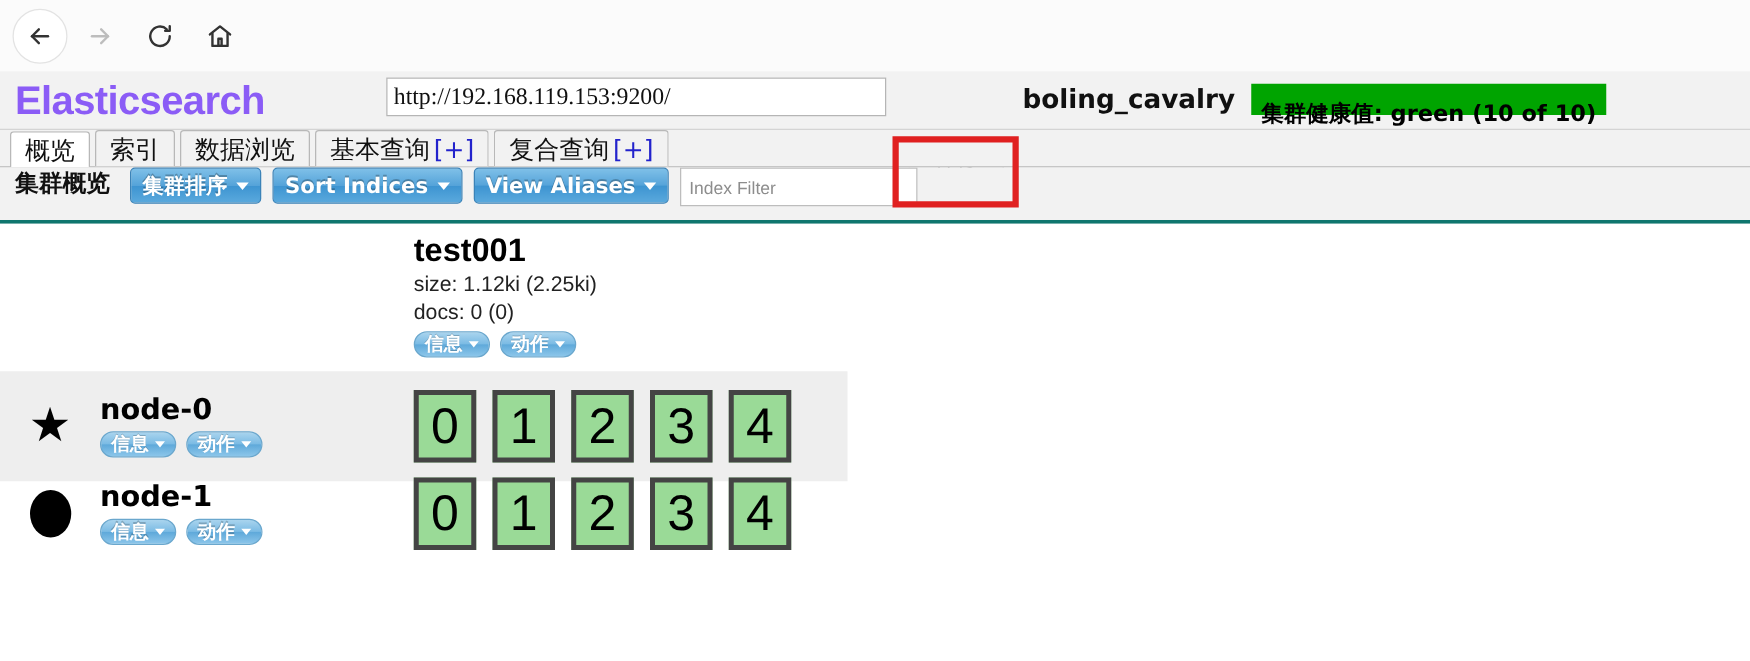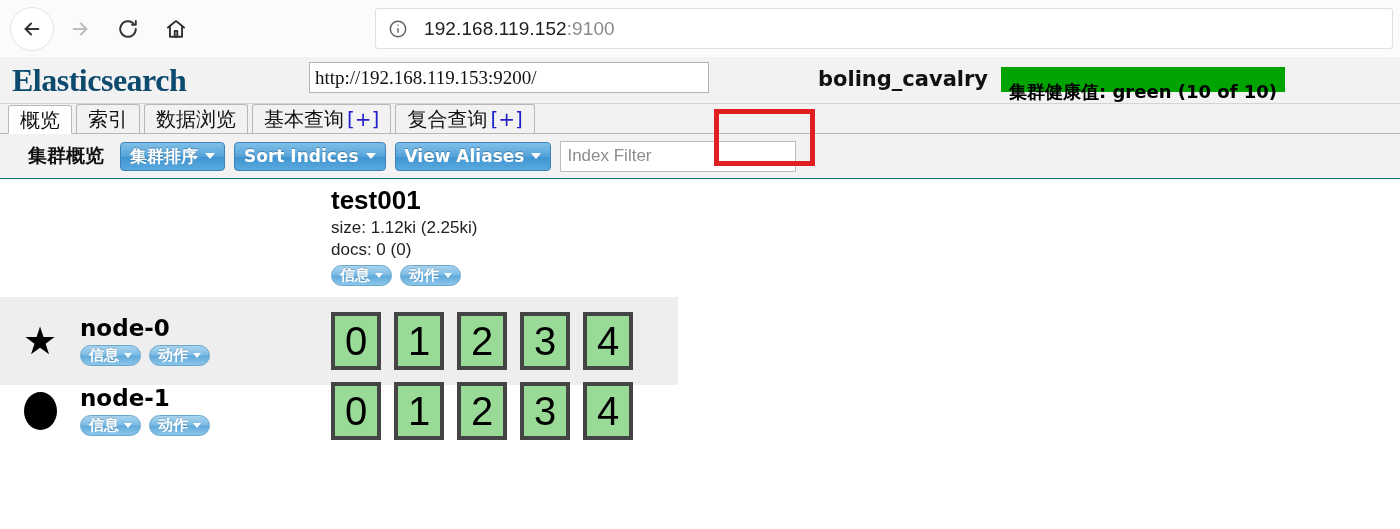--- a/index.html
+++ b/index.html
@@ -56,24 +56,24 @@
   }
 
   .es-header {
     position: relative;
     height: 47px;
     background: #f2f2f2;
     border-bottom: 1px solid #d4d4d4;
     display: flex; align-items: center;
   }
   .es-logo {
-    font-family: Liberation Serif, serif;
+    font-family: Liberation Sans, sans-serif;
     font-weight: bold;
     font-size: 32px;
-    color: #0c4a6e;
+    color: #8b5cf6;
     letter-spacing: -0.5px;
     margin-left: 12px;
     line-height: 1;
   }
   .es-cluster-input {
     position: absolute; left: 309px; top: 5px;
     width: 400px; height: 31px;
     border: 1px solid #b5b5b5;
     background: #fff;
     font-size: 19px;
@@ -154,23 +154,23 @@
     top: 1px;
     border-bottom: 1px solid #ffffff;
   }
   .es-tab .plus { color: #2222cc; margin-left: 3px; }
 
   
   .es-toolbar {
     position: relative;
     height: 45px;
     background: #f2f2f2;
-    border-bottom: 1px solid #0f766e;
-    display: flex; align-items: center;
-    padding-left: 28px;
+    border-bottom: 3px solid #0f766e;
+    display: flex; 
+    padding-left: 12px;
     gap: 9px;
   }
   .toolbar-title {
     font-size: 19px; font-weight: bold; color: #111;
     font-family: "DejaVu Sans", sans-serif;
     margin-right: 7px;
     white-space: nowrap;
   }
   .btn-blue {
     height: 29px;
@@ -187,24 +187,24 @@
     text-shadow: 0 -1px 0 rgba(0,0,0,0.25);
     white-space: nowrap;
   }
   .btn-blue .caret {
     width: 0; height: 0;
     border-left: 5px solid transparent;
     border-right: 5px solid transparent;
     border-top: 6px solid #fff;
   }
   .index-filter {
-    width: 236px; height: 31px;
+    width: 190px; height: 31px;
     border: 1px solid #bdbdbd;
     background: #fff;
-    font-size: 17px;
+    font-size: 14px;
     font-family: "Liberation Sans", sans-serif;
     color: #0f172a;
     padding: 0 6px;
     outline: none;
   }
   .index-filter::placeholder { color: #8d8d8d; }
 
   
   .es-body { position: relative; background: #ffffff; height: 321px; }
 
@@ -314,28 +314,20 @@
     </div>
     <div class="nav-btn">
       <svg width="22" height="22" viewBox="0 0 24 24" fill="none" stroke="currentColor" stroke-width="2.1" stroke-linecap="round" stroke-linejoin="round">
         <path d="M3.2 10.4 12 3.4l8.8 7"></path>
           <path d="M5.4 9.6V20.4h13.2V9.6"></path>
           <rect x="10.6" y="14.2" width="2.8" height="6.2"></rect>
       </svg>
     </div>
   </div>
 
-  <div class="url-bar">
-    <svg class="info-icon" viewBox="0 0 24 24" fill="none" stroke="currentColor" stroke-width="1.8">
-      <circle cx="12" cy="12" r="9.2"></circle>
-        <line x1="12" y1="11" x2="12" y2="16.5"></line>
-        <circle cx="12" cy="7.6" r="0.9" fill="currentColor" stroke="none"></circle>
-    </svg>
-    <span class="url-text"><span>192.168.119.152</span><span class="url-port">:9100</span></span>
-  </div>
 </div>
 
 <div class="es-app">
 
   <div class="es-header">
     <div class="es-logo">Elasticsearch</div>
     <input class="es-cluster-input" type="text" value="http://192.168.119.153:9200/" style="">
     <button class="es-connect-btn">连接</button>
     <div class="es-cluster-name">boling_cavalry</div>
     <div class="es-health">集群健康值: green (10 of 10)</div>

